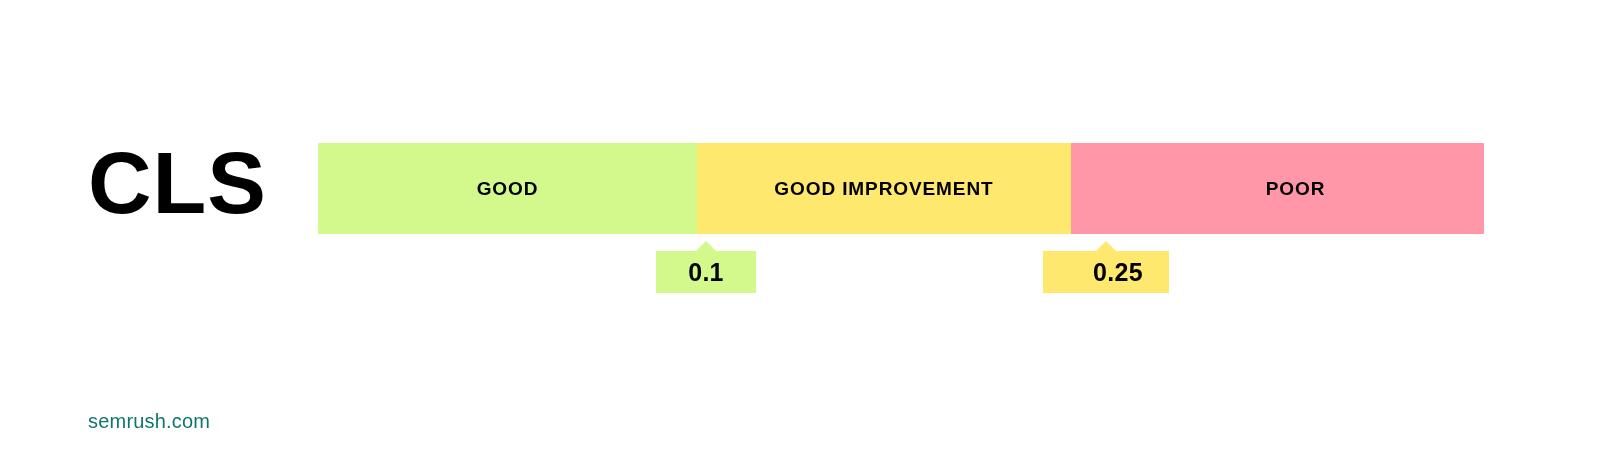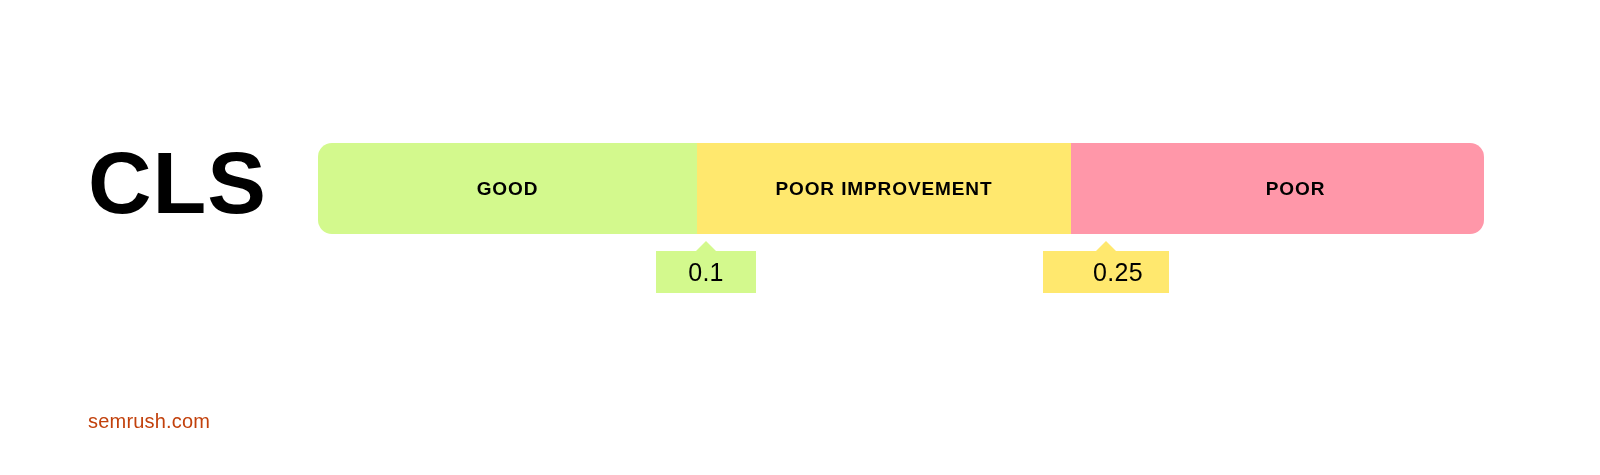--- a/index.html
+++ b/index.html
@@ -36,21 +36,21 @@
   }
 
   
   .scale-bar {
     position: absolute;
     left: 318px;
     top: 143px;
     width: 1166px;
     height: 91px;
     display: flex;
-    border-radius: 14px;
+    border-radius: 1px;
     overflow: hidden;
   }
   .segment {
     display: flex;
     align-items: center;
     justify-content: center;
     height: 100%;
     font-size: 19px;
     font-weight: 700;
     letter-spacing: 0.9px;
@@ -63,21 +63,21 @@
 
   
   .callout {
     position: absolute;
     top: 251px;
     height: 42px;
     display: flex;
     align-items: center;
     justify-content: center;
     font-size: 25px;
-    font-weight: 400;
+    font-weight: 700;
     color: #000000;
     letter-spacing: 0.3px;
   }
   .callout .tail {
     position: absolute;
     top: -10px;
     left: 50%;
     transform: translateX(-50%);
     width: 0;
     height: 0;
@@ -87,21 +87,21 @@
   .callout-a { left: 656px; width: 100px; }
   .callout-b { left: 1043px; width: 102px; }
 
   
   .footer-url {
     position: absolute;
     left: 88px;
     top: 410px;
     font-size: 20px;
     font-weight: 400;
-    color: #c2410c;
+    color: #0f766e;
     letter-spacing: 0.2px;
   }
   .brand-logo {
     position: absolute;
     right: 114px;
     top: 404px;
     display: flex;
     align-items: center;
     gap: 14px;
   }
@@ -123,21 +123,21 @@
 
 <div class="canvas">
 
   <div class="metric-label">CLS</div>
 
   <div class="scale-bar">
     <div class="segment seg-good" style="background: rgb(211, 249, 141);">
       <span>GOOD</span>
     </div>
     <div class="segment seg-ni" style="background: rgb(255, 232, 110);">
-      <span>POOR IMPROVEMENT</span>
+      <span>GOOD IMPROVEMENT</span>
     </div>
     <div class="segment seg-poor" style="background: rgb(255, 151, 169);">
       <span>POOR</span>
     </div>
   </div>
 
   <div class="callout callout-a" style="background: rgb(211, 249, 141);">
     <span class="tail" style="border-bottom: 11px solid rgb(211, 249, 141);"></span>
     <span>0.1</span>
   </div>

